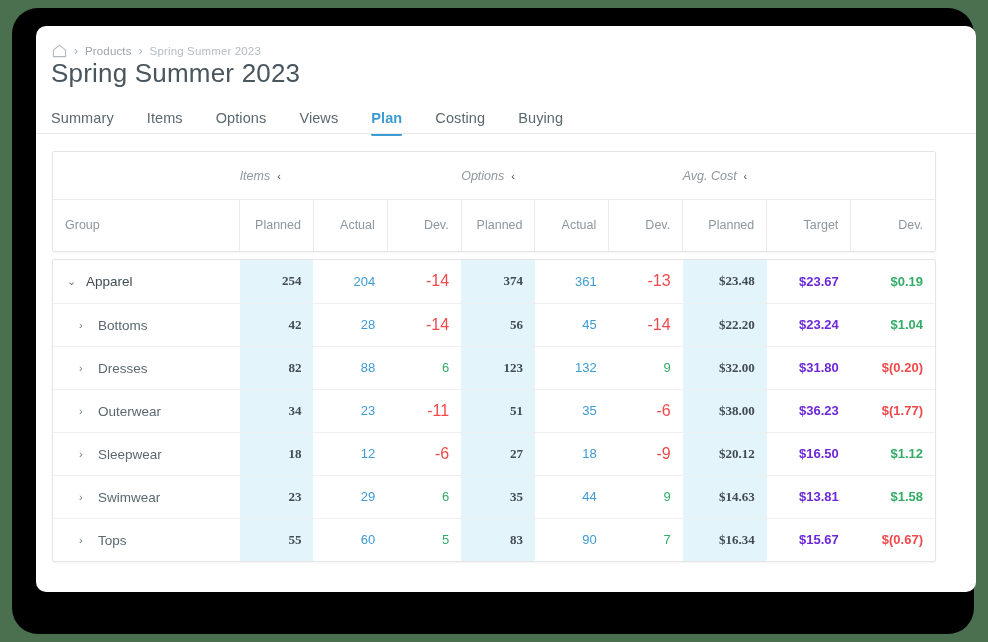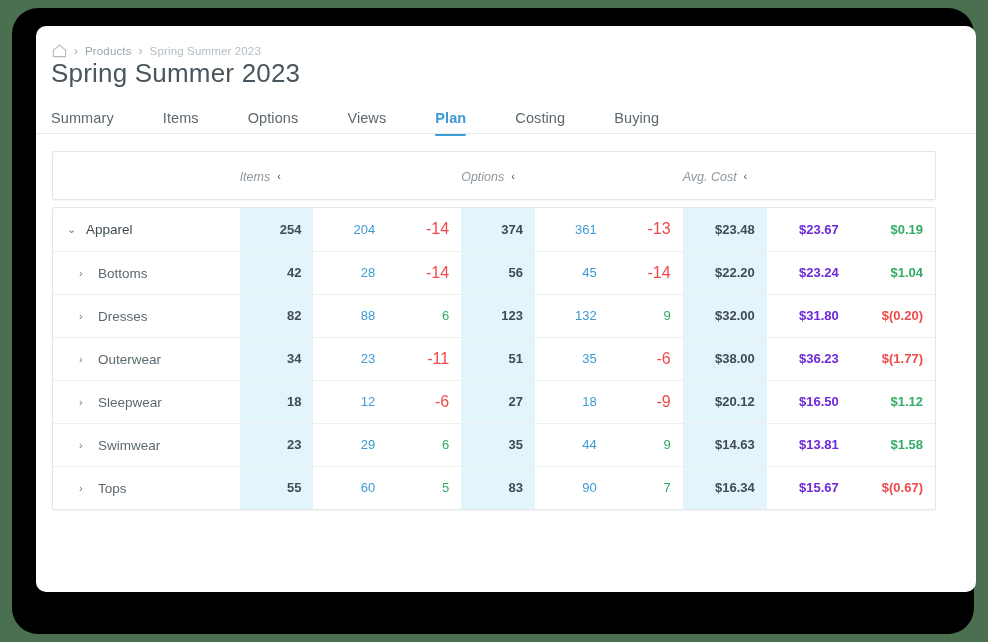--- a/index.html
+++ b/index.html
@@ -77,21 +77,21 @@
     letter-spacing: .2px;
   }
 
   
   .tabs {
     position: absolute;
     left: 15px;
     top: 78px;
     display: flex;
     align-items: flex-end;
-    gap: 16px;
+    gap: 0;
     height: 32px;
   }
   .tab {
     position: relative;
     font-size: 14.5px;
     color: #5b686f;
     padding: 0 17px 10px 0;
     margin-right: 16px;
     letter-spacing: .1px;
     cursor: pointer;
@@ -209,21 +209,21 @@
     text-align: right;
     vertical-align: middle;
     color: #4a565e;
   }
   tbody td.cell-group {
     text-align: left;
     padding-left: 14px;
     color: #5b686f;
   }
 
-  td.hl { background: #e4f4fb; }
+  td.hl { background: #e4f4fb; font-family: Liberation Serif, serif; }
 
   .val-planned { color: #404b53; font-weight: bold; font-size: 13px; }
   .val-actual  { color: #3d9bd4; font-size: 13px; }
   .val-pos     { color: #34ac68; font-size: 13px; }
   .val-neg     { color: #f0494b; font-size: 16px; }
   .val-cost-planned { color: #404b53; font-weight: bold; font-size: 13px; }
   .val-cost-target  { color: #6d28d9; font-weight: bold; font-size: 13px; }
   .val-cost-pos     { color: #34ac68; font-weight: bold; font-size: 13px; }
   .val-cost-neg     { color: #f0494b; font-weight: bold; font-size: 13px; }
 
@@ -300,20 +300,32 @@
                   </span></th>
                 <th class="group-span" colspan="3"><span class="group-label">
                     <span>Options</span>
                     <span class="collapse-caret">‹</span>
                   </span></th>
                 <th class="group-span" colspan="3"><span class="group-label">
                     <span>Avg. Cost</span>
                     <span class="collapse-caret">‹</span>
                   </span></th>
               </tr>
+              <tr class="colrow">
+                <th class="hgroup">Group</th>
+                <th>Planned</th>
+                <th>Actual</th>
+                <th>Dev.</th>
+                <th>Planned</th>
+                <th>Actual</th>
+                <th>Dev.</th>
+                <th>Planned</th>
+                <th>Target</th>
+                <th>Dev.</th>
+              </tr>
             </thead>
         </table>
       </div>
 
       <div class="tbody-card">
         <table class="grid">
           <colgroup>
             <col class="c-group">
               <col class="c-num">
               <col class="c-num">

